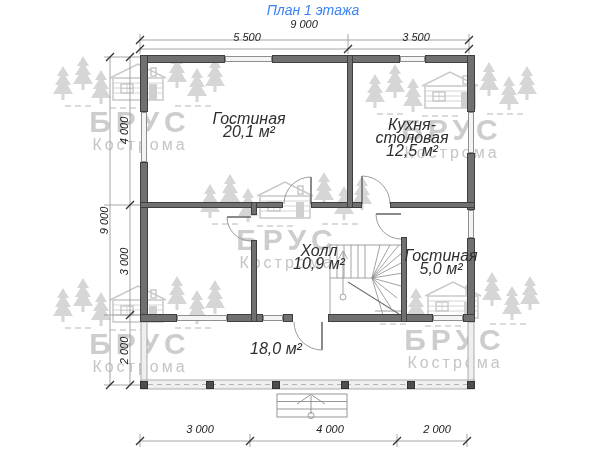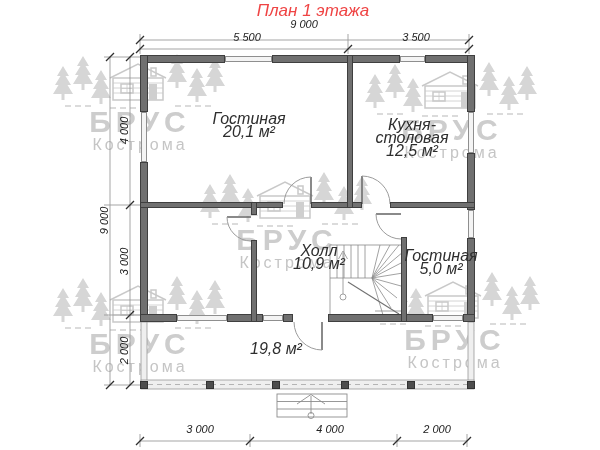--- a/index.html
+++ b/index.html
@@ -7,21 +7,21 @@
         font-family:"Liberation Sans",sans-serif;}
   svg{position:absolute;left:0;top:0;}
   #wm-layer{z-index:1;}
   #line-layer{z-index:2;}
   .wall{position:absolute;background:#707070;border:1px solid #3f3f3f;box-sizing:border-box;z-index:3;}
   .win{position:absolute;border:1px solid #8f8f8f;box-sizing:border-box;z-index:4;}
   .win.h{background:linear-gradient(to bottom,#f4f4f4 38%,#9a9a9a 38%,#9a9a9a 62%,#f4f4f4 62%);}
   .win.v{background:linear-gradient(to right,#f4f4f4 38%,#9a9a9a 38%,#9a9a9a 62%,#f4f4f4 62%);}
   .post{position:absolute;width:8px;height:8px;background:#4d4d4d;border:1px solid #333;box-sizing:border-box;z-index:4;}
   .lbl{position:absolute;z-index:5;color:#2b2b2b;font-style:italic;text-align:center;line-height:13px;}
-  .title{font-size:17px;color:#ef4444;width:300px;}
+  .title{font-size:14px;color:#3b82f6;width:300px;}
   .dim{font-size:11px;width:60px;color:#222;}
   .rot{transform:rotate(-90deg);}
   .room{font-size:16px;color:#2e2e2e;width:110px;}
   .wm-brand{font-weight:bold;font-size:30px;letter-spacing:5px;fill:#cdcdcd;font-family:"Liberation Sans",sans-serif;}
   .wm-city{font-size:16px;letter-spacing:3px;fill:#c5c5c5;font-family:"Liberation Sans",sans-serif;}
 </style>
 </head>
 <body>
 
 <div id="plan">
@@ -204,16 +204,16 @@
   </div>
   <div class="lbl room" style="left:264px;top:244px;width:110px">
     <div>Холл</div>
     <div>10,9 м²</div>
   </div>
   <div class="lbl room" style="left:386px;top:249px">
     <div>Гостиная</div>
     <div>5,0 м²</div>
   </div>
   <div class="lbl room" style="left:221px;top:342px">
-    <div>19,8 м²</div>
+    <div>18,0 м²</div>
   </div>
 
 </div>
 
 </body></html>

